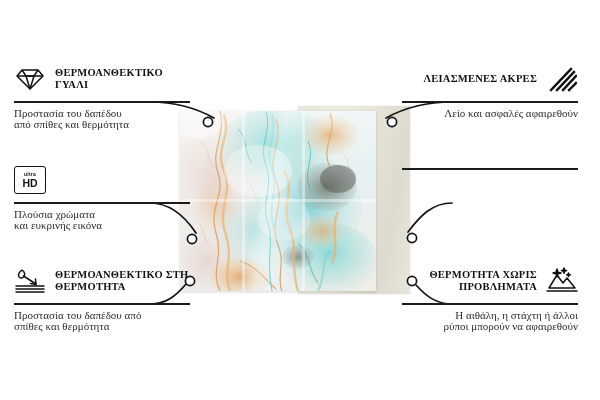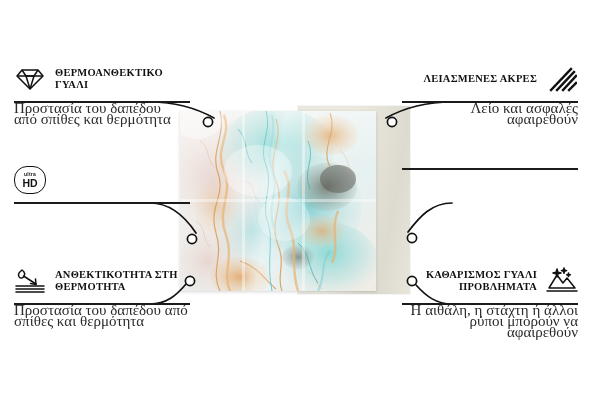--- a/index.html
+++ b/index.html
@@ -44,26 +44,26 @@
   .ico{width:32px;height:32px;flex:0 0 32px;display:flex;align-items:center;justify-content:center;}
   .ico svg{display:block;}
   .title{
     font-family:"Liberation Serif",serif;
     font-size:10.5px;line-height:12.4px;font-weight:700;color:#111;
     letter-spacing:.25px;
   }
   .rule{height:2px;background:#1b1b1b;margin-top:5px;width:100%;}
   .desc{
     font-family:"Liberation Serif",serif;
-    font-size:15px;line-height:10.8px;color:#2b2b2b;
+    font-size:11px;line-height:10.8px;color:#2b2b2b;margin-top:5px;
   }
 
   .f1{top:62px;} .f2{top:163px;} .f3{top:264px;}
   .ultrahd{
-    width:30px;height:26px;border:1.6px solid #111;border-radius:13px;
+    width:30px;height:26px;border:1.6px solid #111;border-radius:3px;
     display:flex;flex-direction:column;align-items:center;justify-content:center;line-height:1;
   }
   .ultrahd .u{font-family:"Liberation Sans",sans-serif;font-size:5px;font-weight:700;color:#111;letter-spacing:.2px;}
   .ultrahd .hd{font-family:"Liberation Sans",sans-serif;font-size:10.5px;font-weight:700;color:#111;margin-top:.5px;}
 </style>
 </head>
 <body>
 
 <div id="stage">
 
@@ -210,37 +210,38 @@
   <div class="feat left f2">
     <div class="head">
       <span class="ico">
         <span class="ultrahd">
           <span class="u">ultra</span>
           <span class="hd">HD</span>
         </span>
       </span>
     </div>
     <div class="rule"></div>
+    <div class="desc">Πλούσια χρώματα<br>και ευκρινής εικόνα</div>
   </div>
 
   <div class="feat left f3">
     <div class="head">
       <span class="ico">
         <svg width="32" height="28" viewBox="0 0 32 28">
           <g fill="none" stroke="#111" stroke-width="1.5" stroke-linecap="round" stroke-linejoin="round">
             <path d="M8 3 C11 5 11.5 8 9.5 10 C7.5 12 4.5 11 4.5 8 C4.5 6 6 4.5 8 3 Z"></path>
             <path d="M9.5 9 L22 17"></path>
             <path d="M16.5 16.5 L22 17.5 L21.5 12"></path>
             <path d="M2 19 L30 19"></path>
             <path d="M2 22 L30 22"></path>
             <path d="M2 25 L30 25"></path>
           </g>
         </svg>
       </span>
-      <span class="title">ΑΝΘΕΚΤΙΚΟΤΗΤΑ ΣΤΗ ΘΕΡΜΟΤΗΤΑ</span>
+      <span class="title">ΘΕΡΜΟΑΝΘΕΚΤΙΚΟ ΣΤΗ ΘΕΡΜΟΤΗΤΑ</span>
     </div>
     <div class="rule"></div>
     <div class="desc">Προστασία του δαπέδου από<br>σπίθες και θερμότητα</div>
   </div>
 
   <div class="feat right f1">
     <div class="head">
       <span class="ico">
         <svg width="30" height="26" viewBox="0 0 30 26">
           <g fill="none" stroke="#111" stroke-width="2.4" stroke-linecap="square">
@@ -267,19 +268,19 @@
         <svg width="32" height="28" viewBox="0 0 32 28">
           <g fill="none" stroke="#111" stroke-width="1.5" stroke-linecap="round" stroke-linejoin="round">
             <path d="M3 21 L11 8 L17 16 L21 11 L29 21 Z"></path>
             <path d="M1 24 L31 24"></path>
             <path d="M11 2 L11.9 5.1 L15 6 L11.9 6.9 L11 10 L10.1 6.9 L7 6 L10.1 5.1 Z" fill="#111"></path>
             <path d="M18 1 L18.6 3 L20.6 3.6 L18.6 4.2 L18 6.2 L17.4 4.2 L15.4 3.6 L17.4 3 Z" fill="#111"></path>
             <path d="M22.5 6 L22.9 7.4 L24.3 7.8 L22.9 8.2 L22.5 9.6 L22.1 8.2 L20.7 7.8 L22.1 7.4 Z" fill="#111"></path>
           </g>
         </svg>
       </span>
-      <span class="title">ΚΑΘΑΡΙΣΜΟΣ ΓΥΑΛΙ ΠΡΟΒΛΗΜΑΤΑ</span>
+      <span class="title">ΘΕΡΜΟΤΗΤΑ ΧΩΡΙΣ ΠΡΟΒΛΗΜΑΤΑ</span>
     </div>
     <div class="rule"></div>
     <div class="desc">Η αιθάλη, η στάχτη ή άλλοι<br>ρύποι μπορούν να αφαιρεθούν</div>
   </div>
 
 </div>
 
 </body></html>

